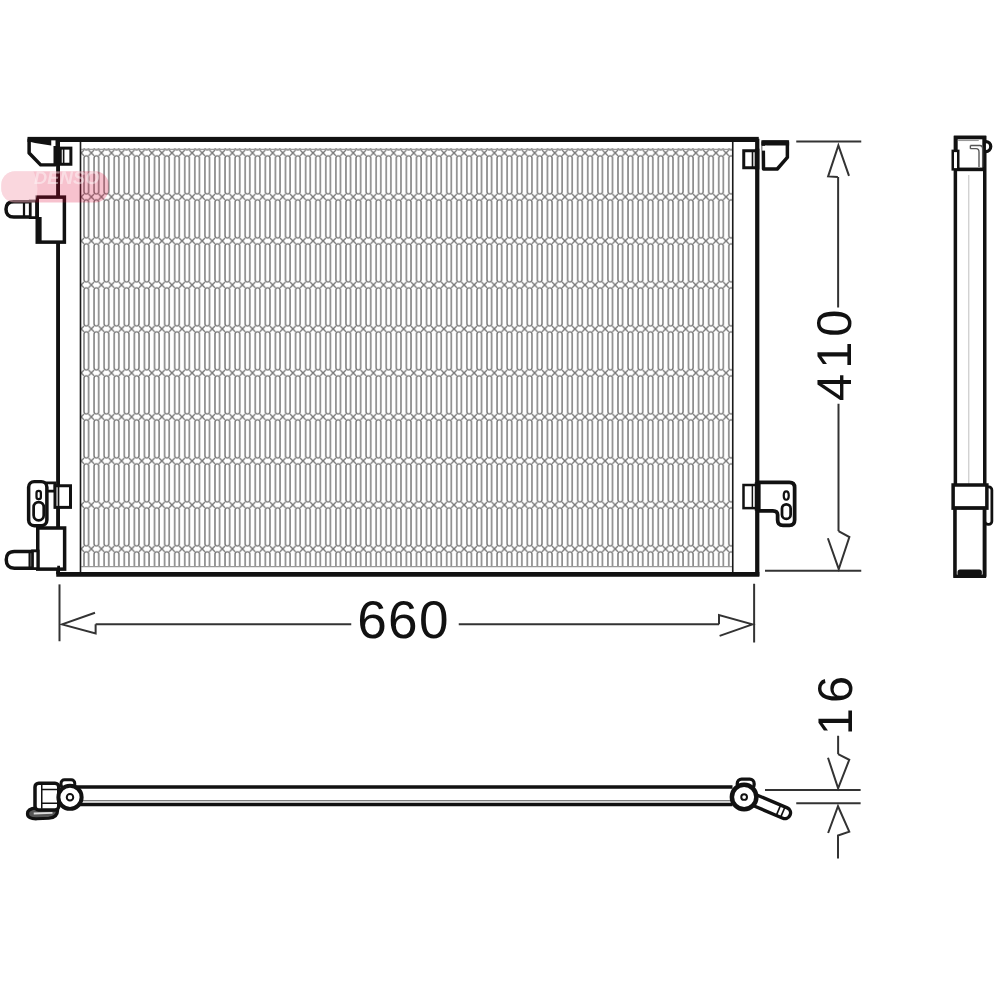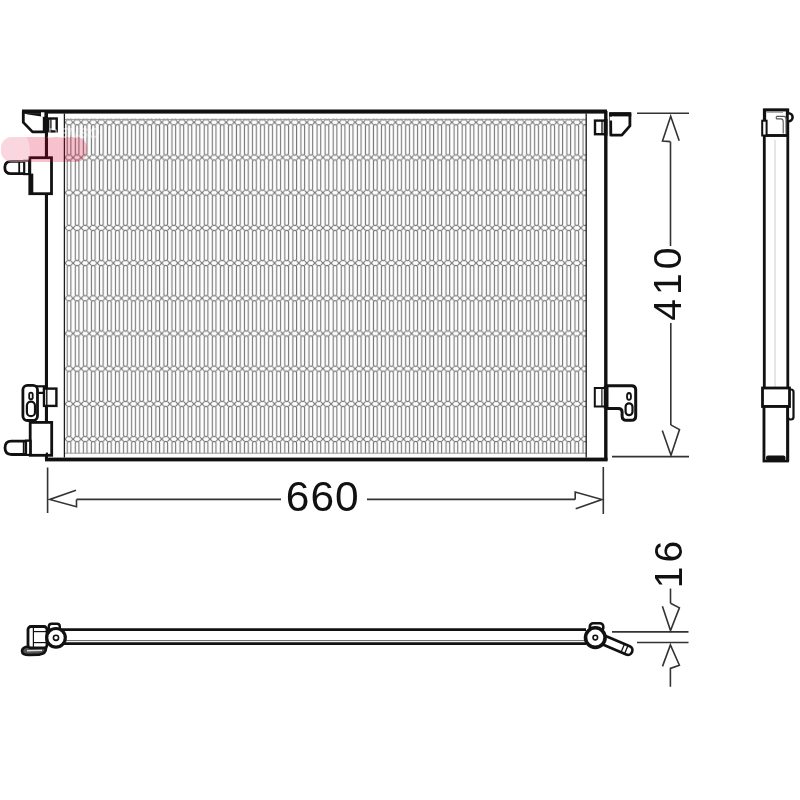--- a/index.html
+++ b/index.html
@@ -196,14 +196,14 @@
   <rect x="762.5" y="388" width="27" height="18.5" fill="#fff" stroke="#111" stroke-width="2.8"></rect>
   <rect x="764" y="406.5" width="23.5" height="54.5" fill="#fff" stroke="#111" stroke-width="2.8"></rect>
   <rect x="766" y="455.5" width="19.5" height="5" rx="2" fill="#111"></rect>
 </g>
 
 </svg>
 
 <div style="position:absolute;left:0.5px;top:137px;width:86.5px;height:24.5px;border-radius:11px;background:rgba(220,0,50,0.24);overflow:hidden;">
 <div style="position:absolute;left:-33px;top:-17px;width:62px;height:62px;border-radius:50%;background:rgba(255,255,255,0.34);"></div>
 </div>
-<div style="position:absolute;left:20px;top:121px;width:67px;height:24.5px;line-height:24.5px;text-align:center;font-family:'Liberation Sans',sans-serif;font-weight:bold;font-style:italic;font-size:14.5px;letter-spacing:0.2px;color:rgba(255,255,255,0.44);margin-left:20px;">DENSO</div>
+<div style="position:absolute;left:20px;top:131px;width:67px;height:24.5px;line-height:24.5px;text-align:center;font-family:'Liberation Sans',sans-serif;font-weight:bold;font-style:italic;font-size:14.5px;letter-spacing:0.2px;color:rgba(255,255,255,0.44);">DENSO</div>
 </div>
 
 </body></html>

